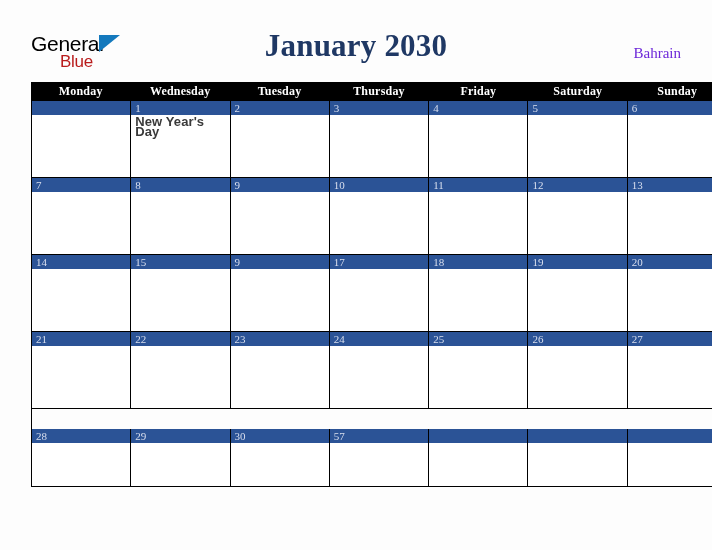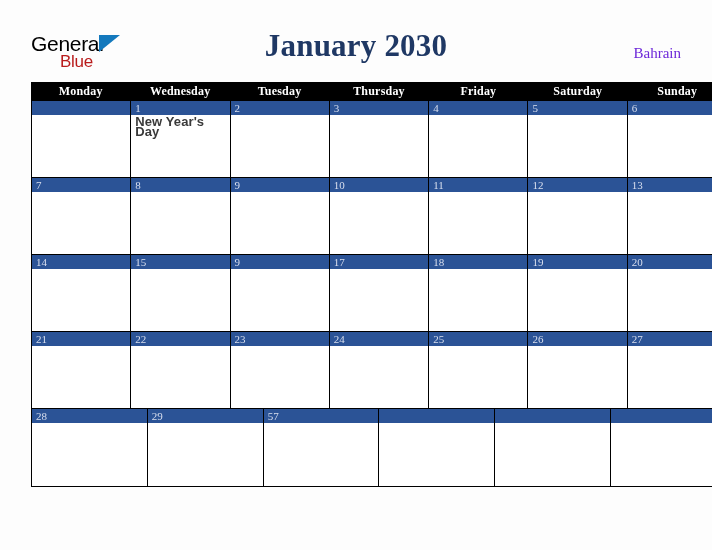--- a/index.html
+++ b/index.html
@@ -123,20 +123,21 @@
     border-bottom: 1px solid #000000;
     background: #ffffff;
     position: relative;
     overflow: hidden;
   }
   .day:last-child {
     border-right: none;
   }
   .week:last-child .day {
     border-bottom: none;
+    margin-top: 20px;
   }
   .daybar {
     height: 14px;
     background: #2b5396;
     color: #d9dfee;
     font-family: "Liberation Serif", serif;
     font-size: 11px;
     line-height: 14px;
     padding-left: 4px;
     box-sizing: border-box;
@@ -281,20 +282,23 @@
           </div>
         </div>
         <div class="week">
           <div class="day">
             <div class="daybar">28</div>
           </div>
           <div class="day">
             <div class="daybar">29</div>
           </div>
           <div class="day">
+            <div class="daybar">30</div>
+          </div>
+          <div class="day">
             <div class="daybar">57</div>
           </div>
           <div class="day">
             <div class="daybar"></div>
           </div>
           <div class="day">
             <div class="daybar"></div>
           </div>
           <div class="day">
             <div class="daybar"></div>

